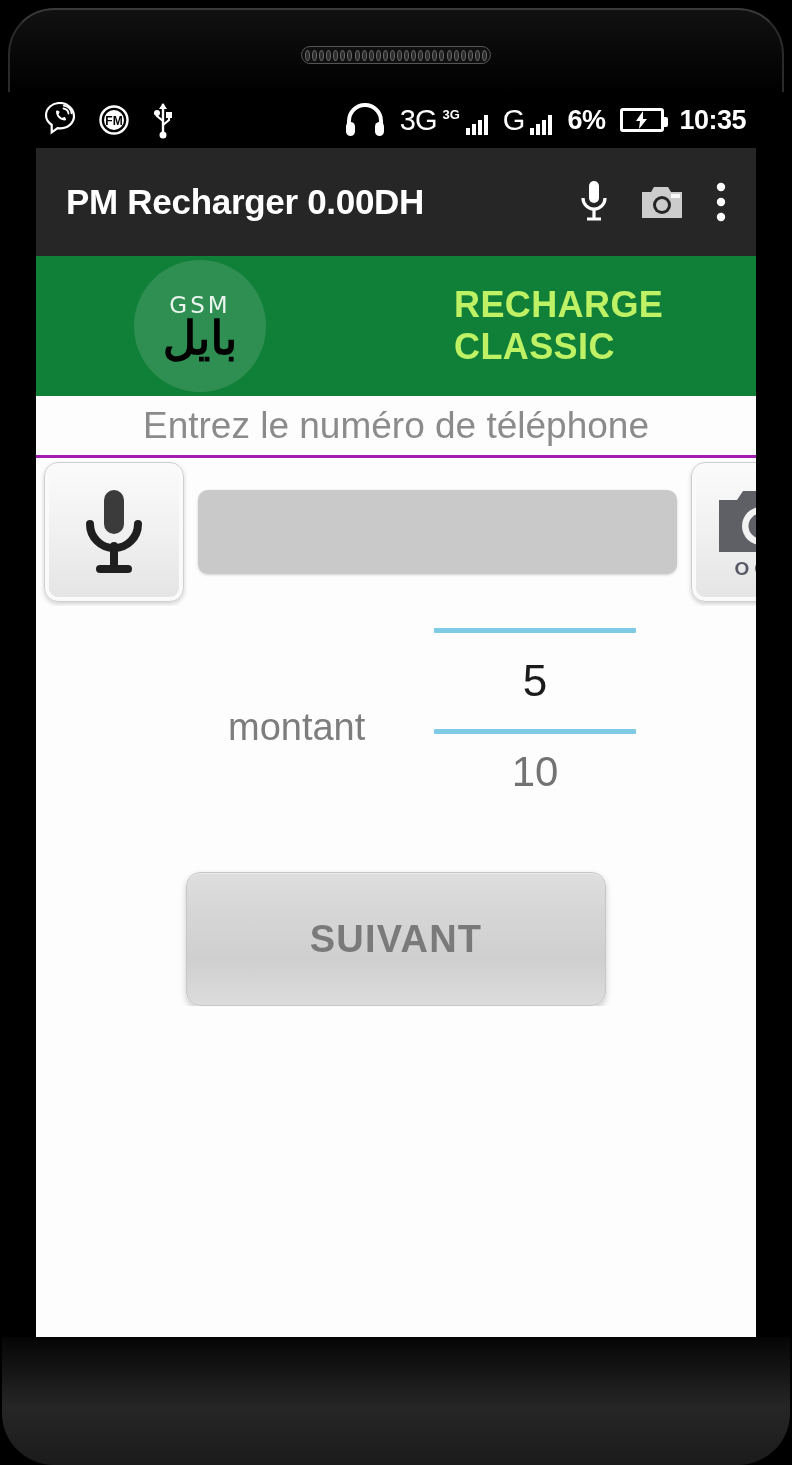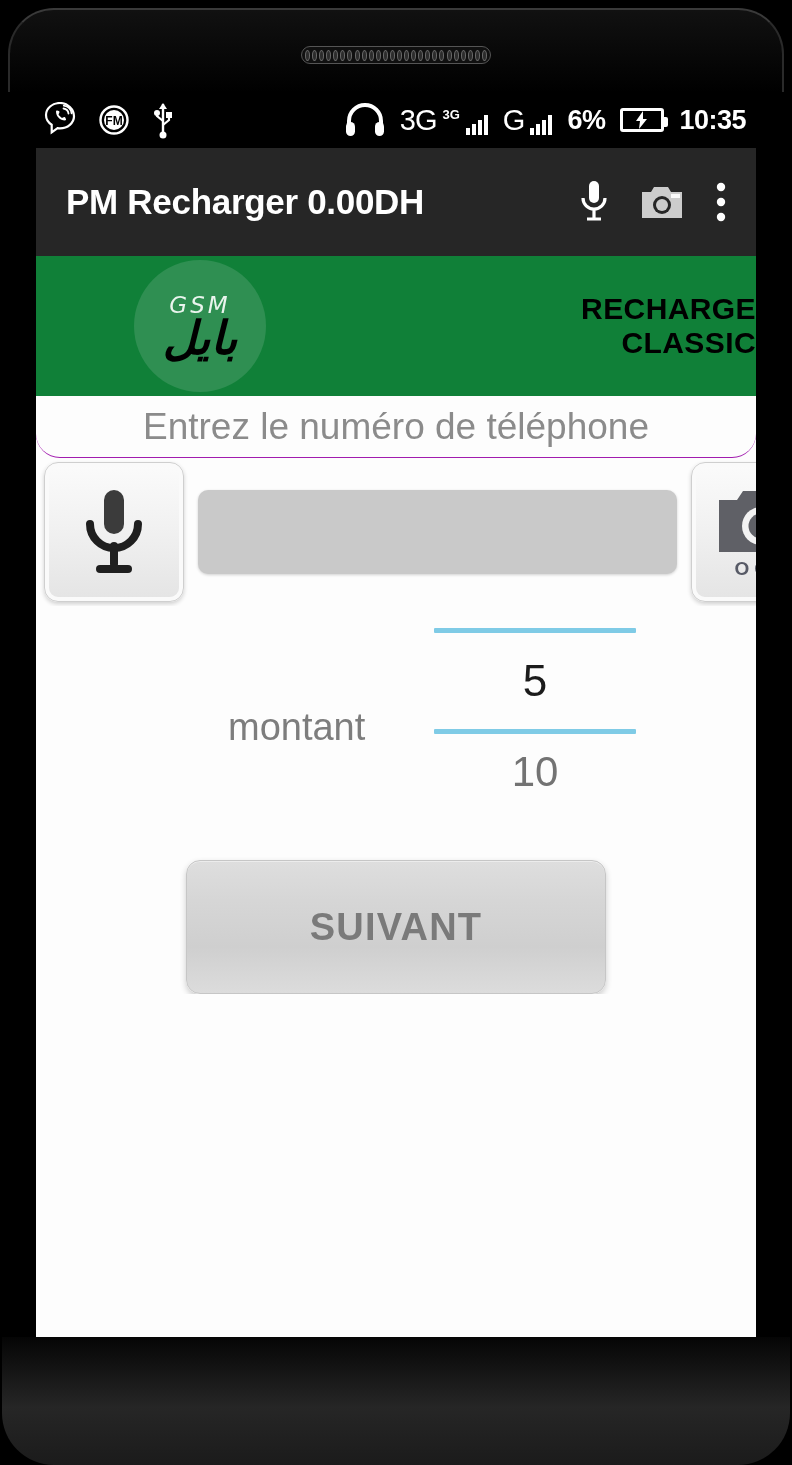--- a/index.html
+++ b/index.html
@@ -100,41 +100,39 @@
     height:140px; background:#108038;
     display:flex; align-items:center;
     position:relative;
   }
   .logo-circle{
     position:absolute; left:98px; top:50%; transform:translateY(-50%);
     width:132px; height:132px; border-radius:50%;
     background:#2f8f52;
     display:flex; flex-direction:column; align-items:center; justify-content:center;
     gap:2px;
-    font-style:italic;
   }
   .logo-gsm{
     color:#eaf5ee; font-size:23px; letter-spacing:3px; font-weight:500;
     font-family:"DejaVu Sans", sans-serif;
   }
   .logo-ar{
     color:#000000; font-size:46px; font-weight:bold; line-height:0.9;
     direction:rtl; margin-top:-2px;text-align:right;
   }
   .banner-title{
     position:absolute; left:418px; top:50%; transform:translateY(-50%);
-    color:#000000; font-size:30px; font-weight:bold; letter-spacing:0.4px;text-align:right;
+    color:#bef264; font-size:36px; font-weight:bold; letter-spacing:0.4px;
   }
 
   
   .phone-label-row{
     height:62px; display:flex; align-items:center; justify-content:center;
     background:#fdfdfd;
-    border-bottom:1px solid #a21caf;
-    border-radius:24px;
+    border-bottom:3px solid #a21caf;
   }
   .phone-label{ color:#8b8b8b; font-size:37px; font-weight:400; }
 
   
   .input-row{
     height:148px; display:flex; align-items:center;
     padding:0 10px 0 8px; gap:14px;
     background:#fdfdfd;
   }
   .sq-btn{
@@ -186,20 +184,21 @@
   .suivant-zone{ display:flex; justify-content:center; padding-top:4px; background:#fdfdfd;}
   .suivant-btn{
     width:420px; height:134px;
     border-radius:14px;
     background:linear-gradient(#dedede 0%, #d6d6d6 30%, #cfcfcf 65%, #dcdcdc 100%);
     border:1px solid #c6c6c6;
     box-shadow:0 3px 6px rgba(0,0,0,.2), inset 0 1px 0 #ececec;
     display:flex; align-items:center; justify-content:center;
     font-size:38px; font-weight:bold; color:#7a7a7a; letter-spacing:1.2px;
     cursor:pointer;
+    margin-top:12px;
   }
   .filler{ flex:1 1 auto; background:#fdfdfd; }
   .screen-inner{ display:flex; flex-direction:column; height:100%; }
 </style>
 </head>
 <body>
 
 <div class="phone-frame">
 
   <div class="frame-top-bezel">

